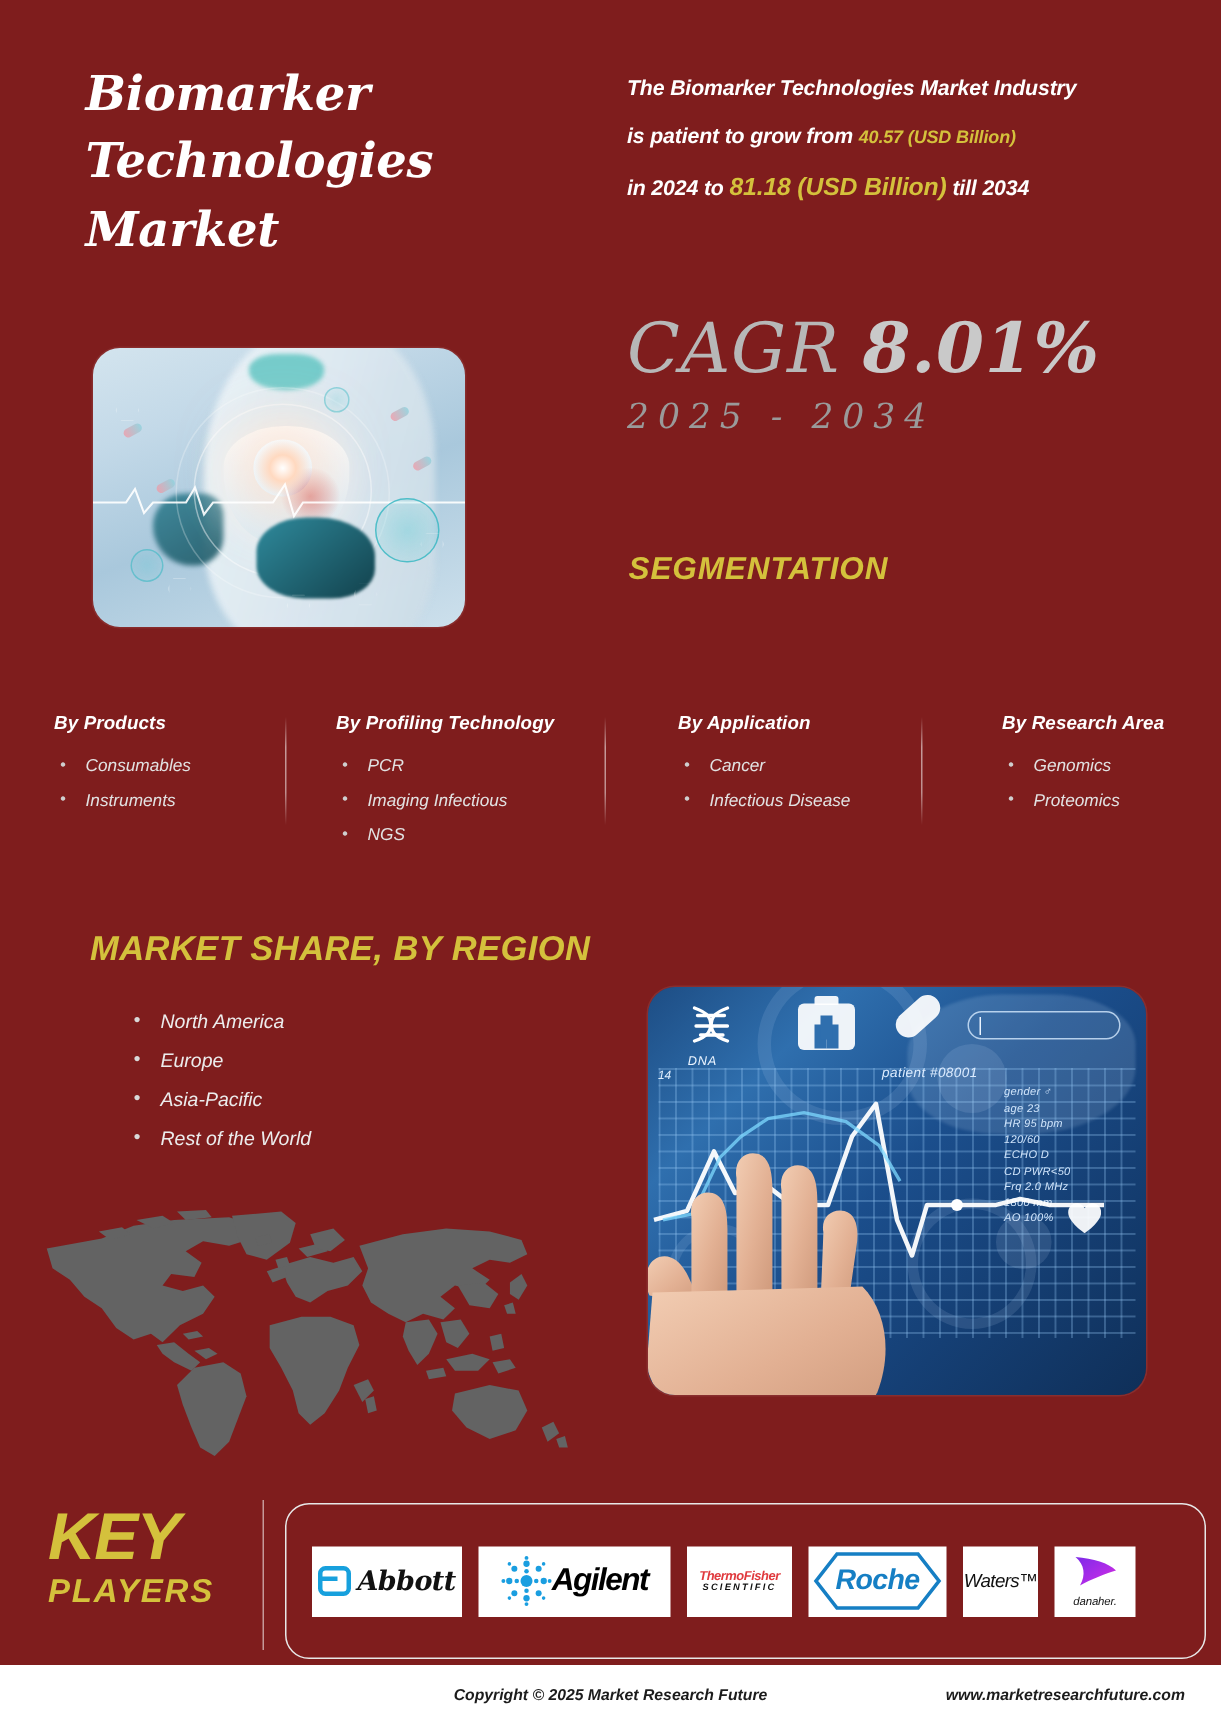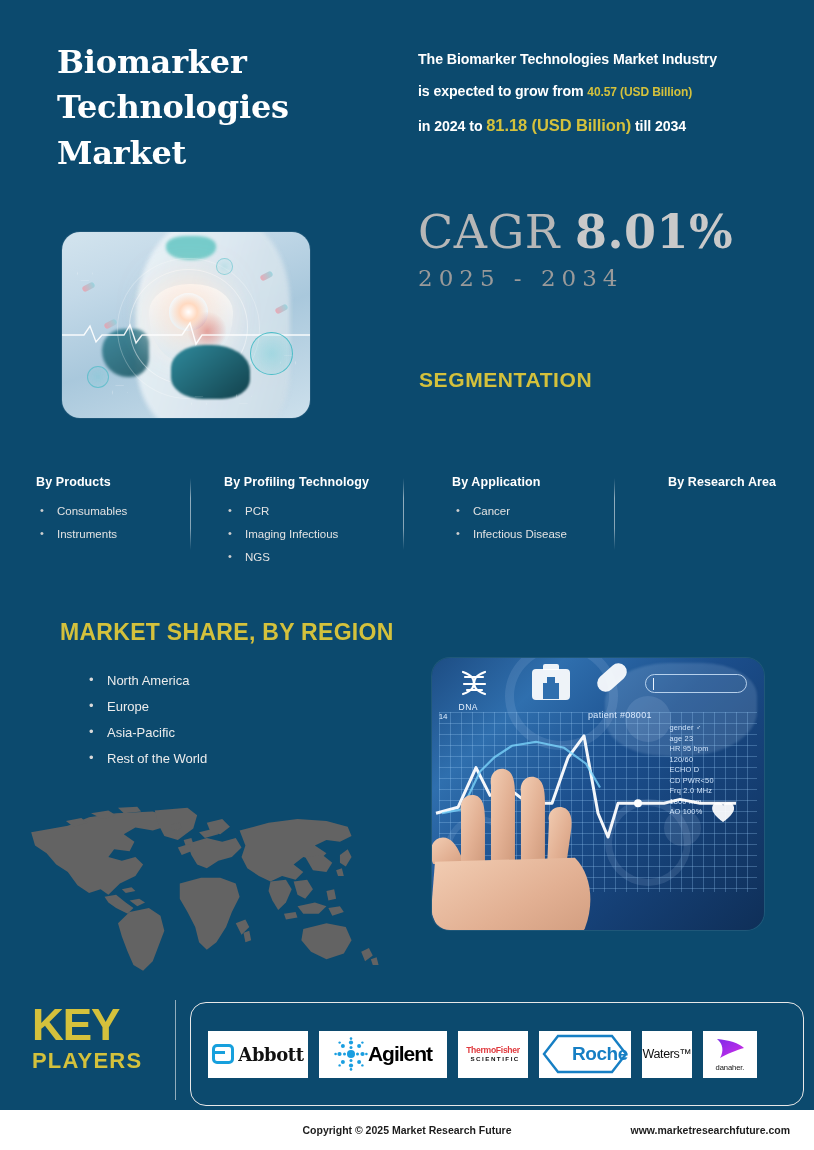--- a/index.html
+++ b/index.html
@@ -5,21 +5,22 @@
   * { box-sizing: border-box; margin: 0; padding: 0; }
   html, body { background:#0d0c0c; }
   body {
     width: 814px; height: 1150px;
     position: relative;
     font-family: "Liberation Sans", sans-serif;
     overflow: hidden;
   }
   .page {
     position:absolute; inset:0;
-    background:#0c4a6e;
+    background:#7f1d1d;
+    font-style:italic;
   }
 
   
   .title {
     position:absolute; left:57px; top:40px; width:330px;
     font-family:"DejaVu Serif", serif;
     font-weight:700;
     font-size:32px;
     line-height:1.42;
     color:#ffffff;
@@ -286,21 +287,21 @@
 </style>
 </head>
 <body>
 
 <div class="page">
 
   <div class="title">Biomarker Technologies Market</div>
 
   <div class="intro">
     <span>The Biomarker Technologies Market Industry</span><br>
-    <span>is expected to grow from </span><span class="hl">40.57 (USD Billion)</span><br>
+    <span>is patient to grow from </span><span class="hl">40.57 (USD Billion)</span><br>
     <span>in 2024 to </span><span class="hl2">81.18 (USD Billion)</span><span> till 2034</span>
   </div>
 
   <div class="hero1">
     <div class="coat"></div>
     <div class="mask"></div>
     <div class="glove-l"></div>
     <div class="ring r2"></div>
     <div class="ring"></div>
     <div class="lungs"></div>
@@ -356,20 +357,24 @@
     <div class="segcol" style="left:452px;">
       <h4>By Application</h4>
       <ul>
         <li>Cancer</li>
         <li>Infectious Disease</li>
       </ul>
     </div>
 
     <div class="segcol" style="left:668px;">
       <h4>By Research Area</h4>
+      <ul>
+        <li>Genomics</li>
+        <li>Proteomics</li>
+      </ul>
     </div>
   </div>
 
   <div class="ms-title">MARKET SHARE, BY REGION</div>
   <ul class="ms-list">
     <li>North America</li>
     <li>Europe</li>
     <li>Asia-Pacific</li>
     <li>Rest of the World</li>
   </ul>
@@ -542,28 +547,28 @@
           <circle cx="17" cy="10.5" r="1.5"></circle>
             <circle cx="17" cy="23.5" r="1.5"></circle>
           <circle cx="10.5" cy="17" r="1.5"></circle>
             <circle cx="23.5" cy="17" r="1.5"></circle>
         </g>
       </svg>
       <span class="agilent-text">Agilent</span>
     </div>
 
     <div class="logo thermo">
-      <div style="text-align:right;">
+      <div style="text-align:center;">
         <div class="thermo-t1">ThermoFisher</div>
         <div class="thermo-t2">SCIENTIFIC</div>
       </div>
     </div>
 
     <div class="logo roche">
-      <div style="position:relative;width:86px;height:40px;display:flex;align-items:center;justify-content:flex-end;">
+      <div style="position:relative;width:86px;height:40px;display:flex;align-items:center;justify-content:center;">
         <svg viewBox="0 0 86 40" style="position:absolute;inset:0;width:86px;height:40px;">
           <polygon points="16,2 70,2 84,20 70,38 16,38 2,20" fill="none" stroke="#167fc4" stroke-width="2.4"></polygon>
         </svg>
         <span class="roche-text" style="position:relative;">Roche</span>
       </div>
     </div>
 
     <div class="logo waters">
       <span class="waters-text">Waters™</span>
     </div>

